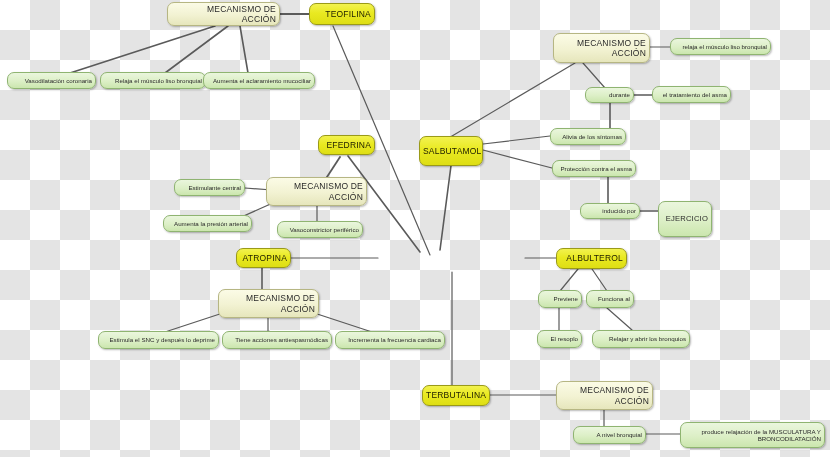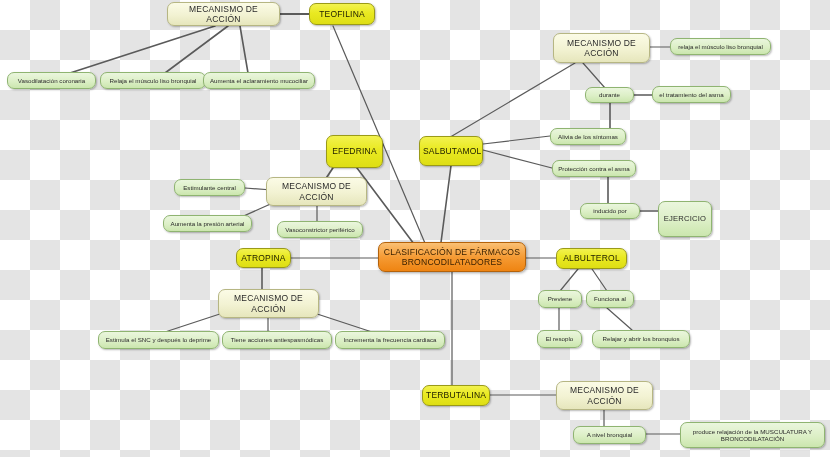--- a/index.html
+++ b/index.html
@@ -27,21 +27,21 @@
     width: 830px;
     height: 457px;
     pointer-events: none;
   }
   .node {
     position: absolute;
     box-sizing: border-box;
     display: flex;
     align-items: center;
     justify-content: center;
-    text-align: center;
+    text-align: right;
     border-radius: 7px;
     line-height: 1.18;
     color: #2a2a2a;
     overflow: hidden;
     padding: 1px 3px;
     box-shadow: 1px 1px 2px rgba(0,0,0,0.28);
   }
   
   .n-drug {
     background: linear-gradient(to bottom, #f2f24f 0%, #e9e921 45%, #dede14 100%);
@@ -127,41 +127,38 @@
       <line x1="592" y1="269" x2="607" y2="291" stroke-width="1.2"></line>
       <line x1="559" y1="308" x2="559" y2="330" stroke-width="1.2"></line>
       <line x1="607" y1="308" x2="632" y2="330" stroke-width="1.2"></line>
 
       <line x1="490" y1="395" x2="556" y2="395" stroke-width="1.2"></line>
       <line x1="604" y1="410" x2="604" y2="427" stroke-width="1.2"></line>
       <line x1="646" y1="434" x2="680" y2="434" stroke-width="1.2"></line>
     </g>
   </svg>
 
-  <div class="node n-root" style="left:378px; top:242px; width:148px; height:30px;">
-    <span class="nlabel">CLASIFICACIÓN DE FÁRMACOS BRONCODILATADORES</span>
-  </div>
 
   <div class="node n-drug" style="left:309px; top:3px; width:66px; height:22px;">
     <span class="nlabel">TEOFILINA</span>
   </div>
   <div class="node n-mech" style="left:167px; top:2px; width:113px; height:24px;">
     <span class="nlabel">MECANISMO DE ACCIÓN</span>
   </div>
   <div class="node n-leaf" style="left:7px; top:72px; width:89px; height:17px;">
     <span class="nlabel">Vasodilatación coronaria</span>
   </div>
   <div class="node n-leaf" style="left:100px; top:72px; width:106px; height:17px;">
     <span class="nlabel">Relaja el músculo liso bronquial</span>
   </div>
   <div class="node n-leaf" style="left:203px; top:72px; width:112px; height:17px;">
     <span class="nlabel">Aumenta el aclaramiento mucociliar</span>
   </div>
 
-  <div class="node n-drug" style="left:326px; top:135px; width:57px; height:33px;">
+  <div class="node n-drug" style="left:318px; top:135px; width:57px; height:20px;">
     <span class="nlabel">EFEDRINA</span>
   </div>
   <div class="node n-mech" style="left:266px; top:177px; width:101px; height:29px;">
     <span class="nlabel">MECANISMO DE ACCIÓN</span>
   </div>
   <div class="node n-leaf" style="left:174px; top:179px; width:71px; height:17px;">
     <span class="nlabel">Estimulante central</span>
   </div>
   <div class="node n-leaf" style="left:163px; top:215px; width:89px; height:17px;">
     <span class="nlabel">Aumenta la presión arterial</span>

